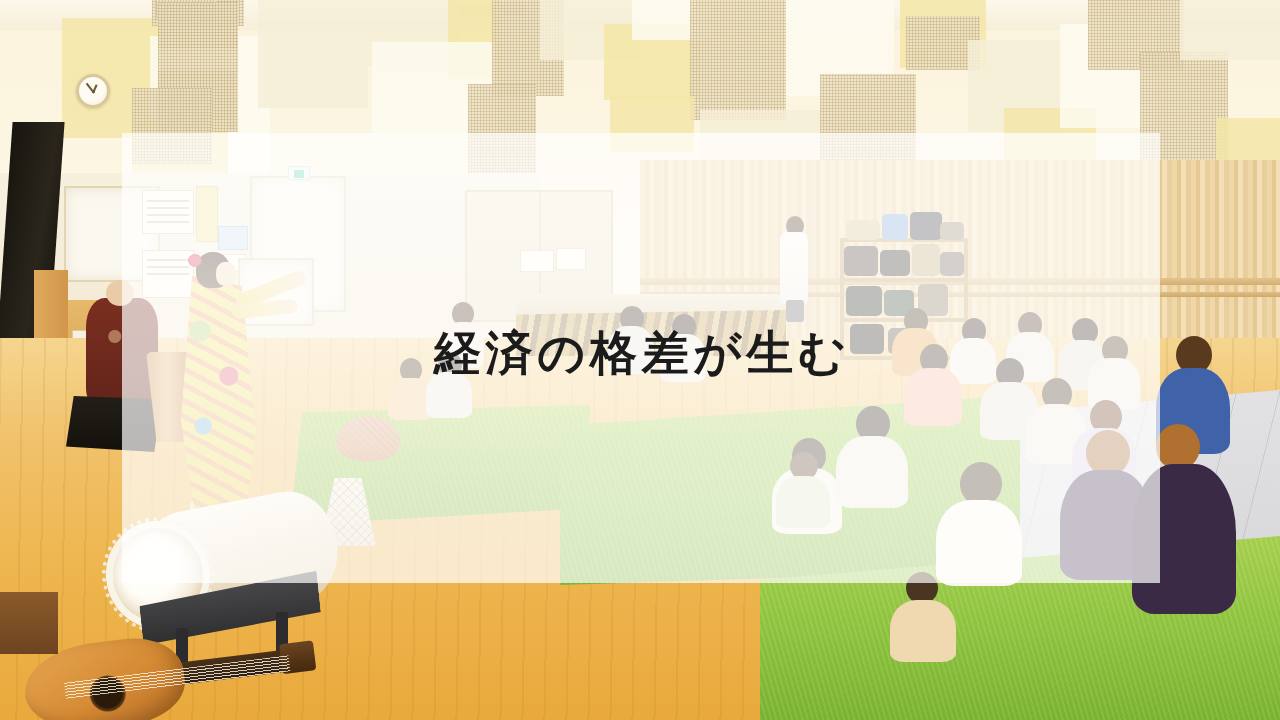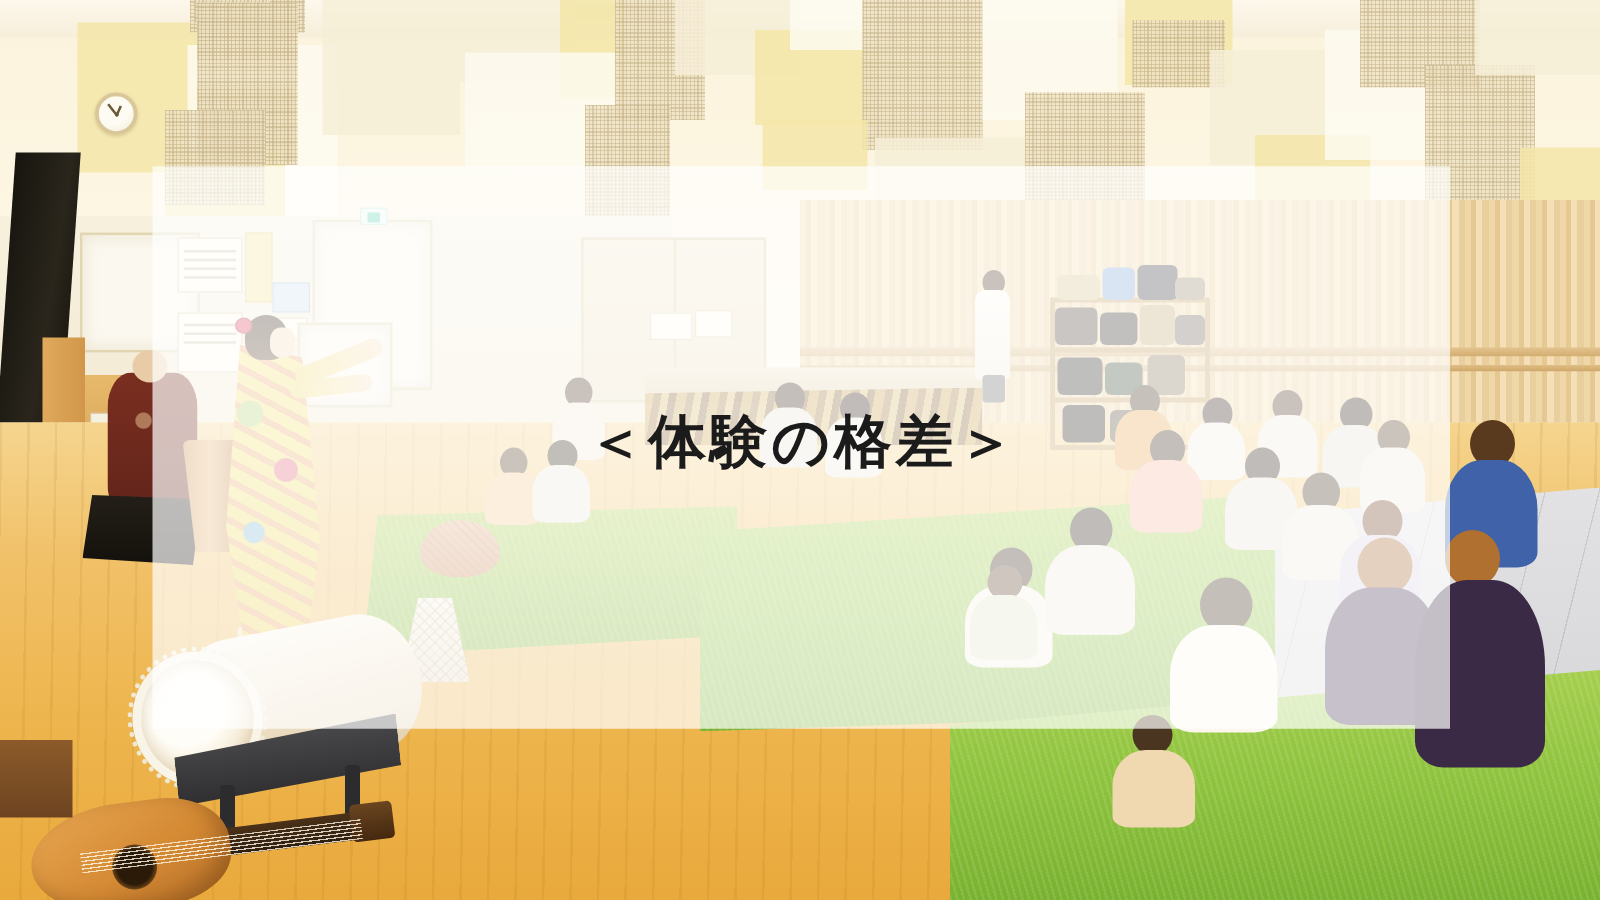--- a/index.html
+++ b/index.html
@@ -636,16 +636,16 @@
       <div class="guitar-strings"></div>
     </div>
 
     <div style="position:absolute;left:0;top:592px;width:58px;height:62px;background:linear-gradient(180deg,#8c5a2a,#6d4420);"></div>
 
   </div>
 
   <div class="overlay-panel"></div>
 
   <div class="title-block">
-    <span class="title-line l2">＜体験の格差＞</span>
+    <span class="title-line l1">経済の格差が生む</span>
   </div>
 
 </div>
 
 </body></html>

